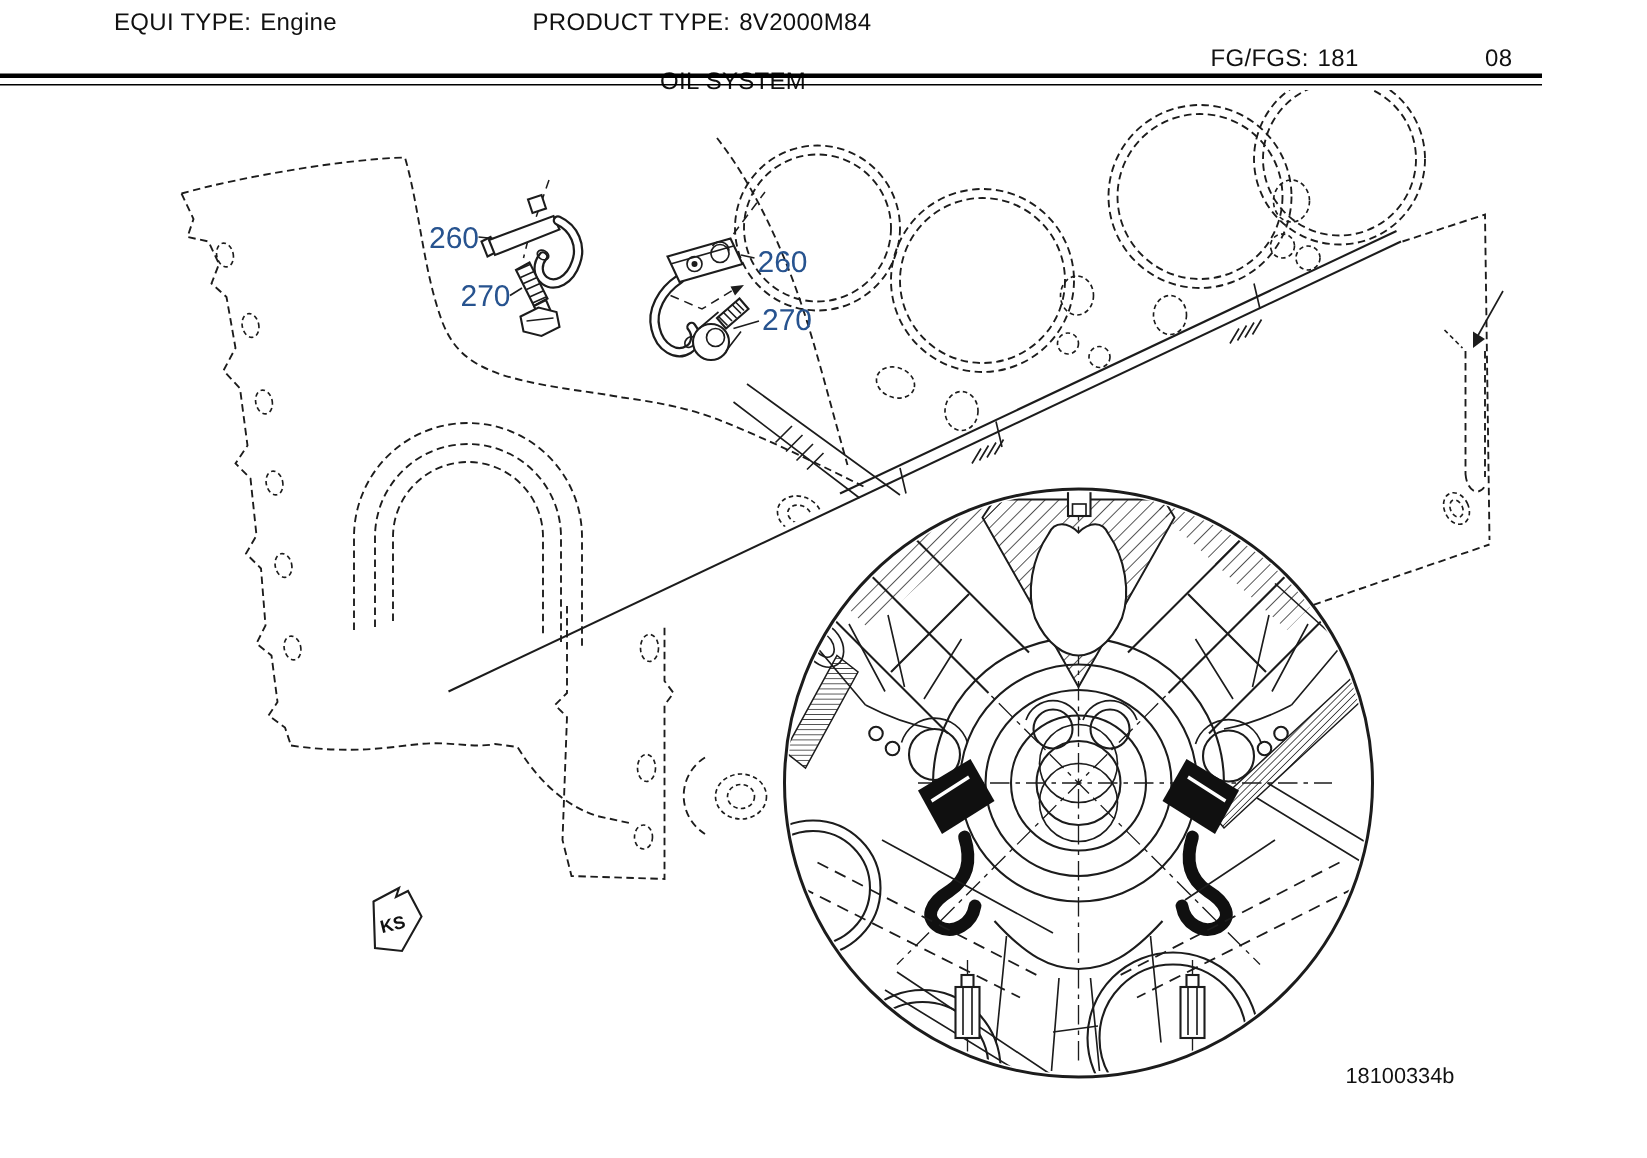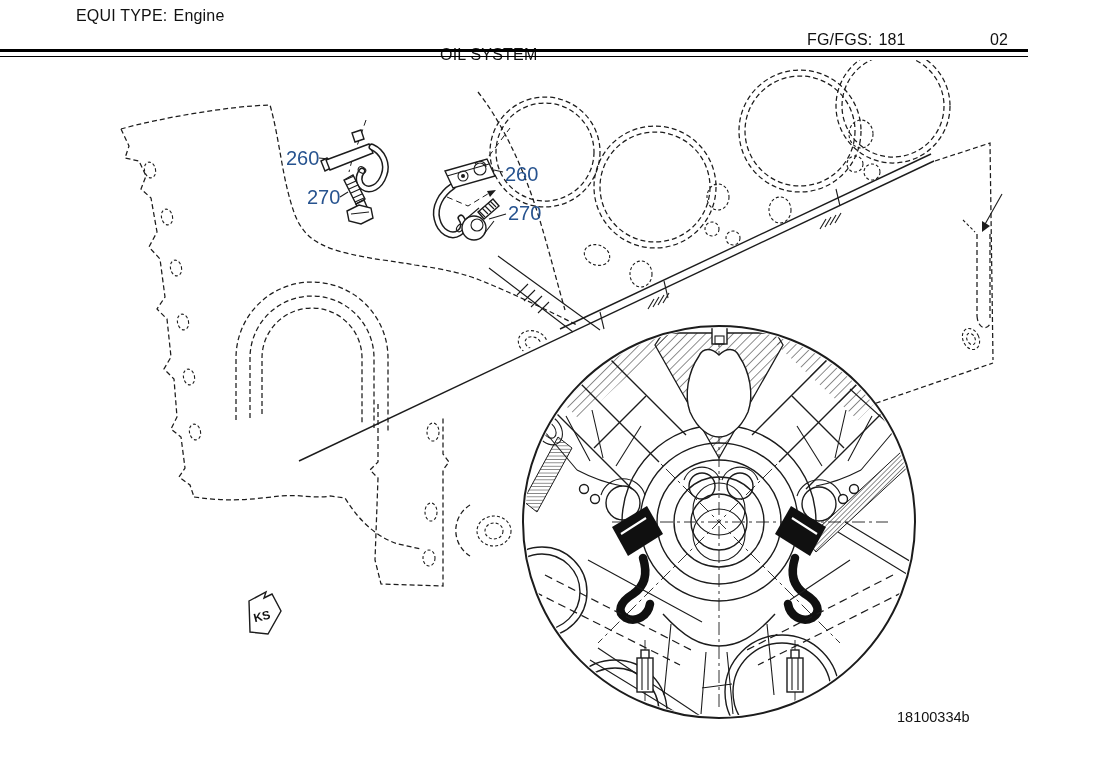--- a/index.html
+++ b/index.html
@@ -27,25 +27,28 @@
   .dwg-no{font:14.5px "Liberation Sans",sans-serif;fill:#111;}
 </style>
 </head>
 <body>
 
 <div class="page">
 
   <div class="hf" style="left:76px;top:7px">
     <span class="lab">EQUI TYPE:</span><span>Engine</span>
   </div>
+  <div class="hf" style="left:355px;top:7px">
+    <span class="lab">PRODUCT TYPE:</span><span>8V2000M84</span>
+  </div>
   <div class="hf" style="left:440px;top:46px">OIL SYSTEM</div>
   <div class="hf" style="left:807px;top:31px">
     <span class="lab">FG/FGS:</span><span>181</span>
   </div>
-  <div class="hf" style="left:990px;top:31px">02</div>
+  <div class="hf" style="left:990px;top:31px">08</div>
   <div class="rule-thick"></div>
   <div class="rule-thin"></div>
 
   <svg width="1098" height="772" viewBox="0 0 1098 772">
     <defs>
       <pattern id="h45" width="6.5" height="6.5" patternUnits="userSpaceOnUse" patternTransform="rotate(45)">
         <line x1="0" y1="0" x2="0" y2="6.5" stroke="#1c1c1c" stroke-width="1"></line>
       </pattern>
       <pattern id="dense0" width="3.4" height="3.4" patternUnits="userSpaceOnUse">
         <line x1="0" y1="0" x2="3.4" y2="0" stroke="#1c1c1c" stroke-width="1"></line>

